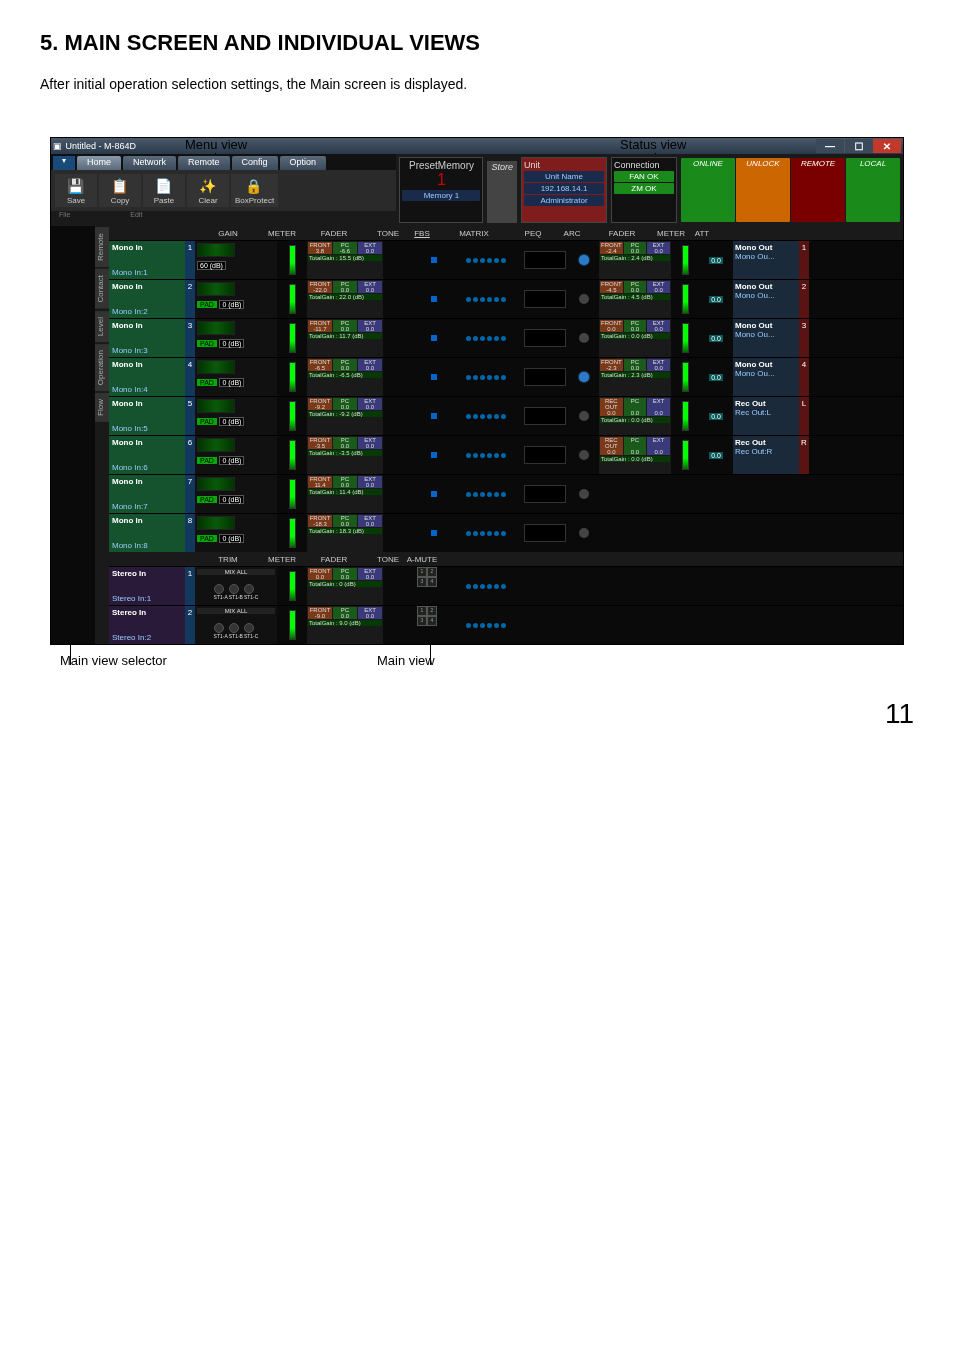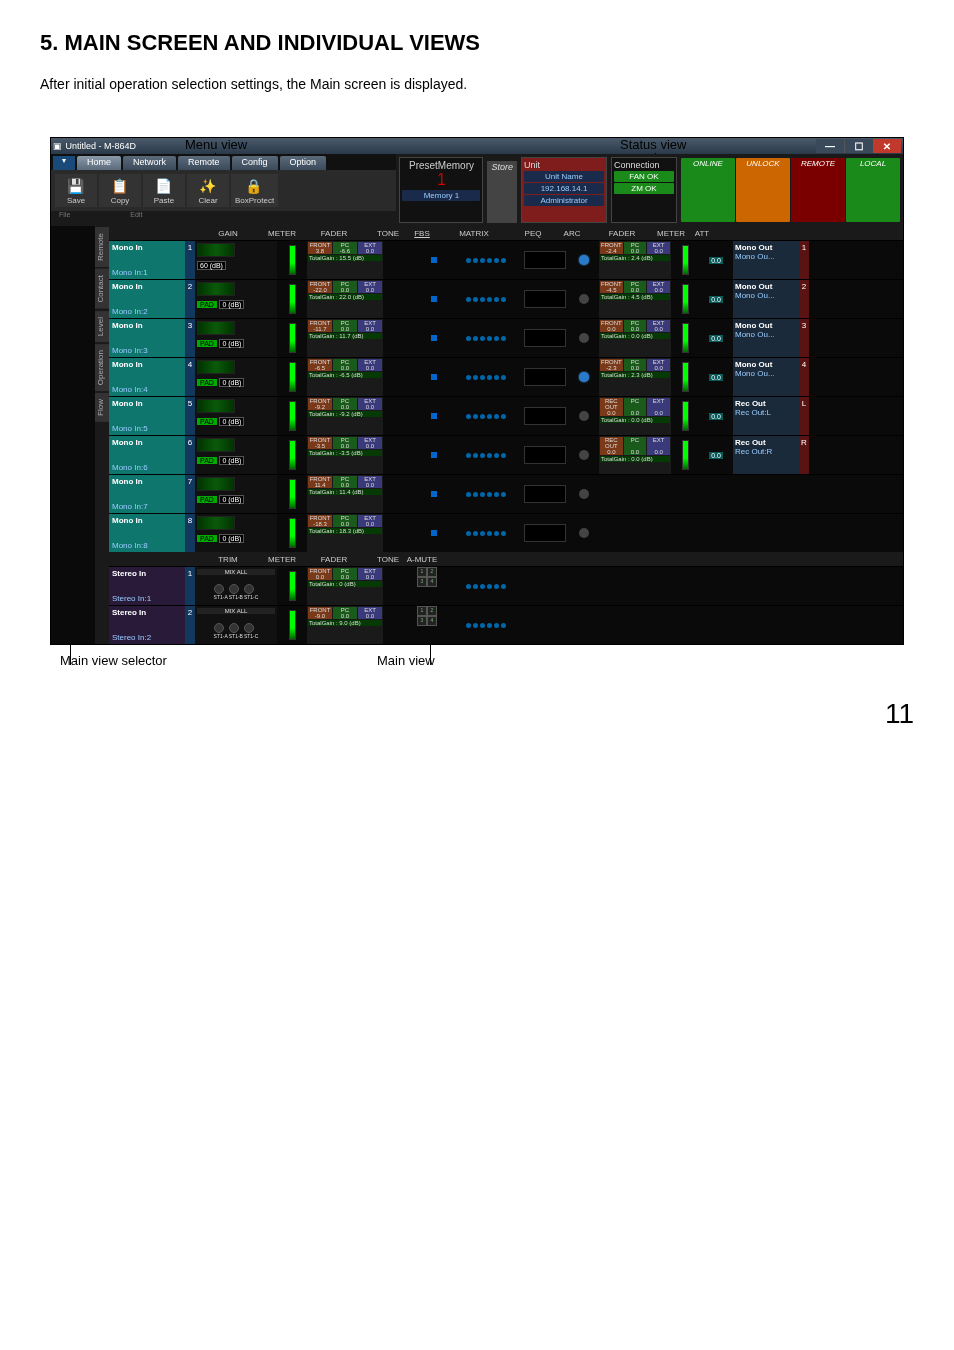--- a/index.html
+++ b/index.html
@@ -176,21 +176,21 @@
   }
   .hcol { text-align:center; }
   .channel-row {
     display:flex;
     height:38px;
     border-top:1px solid #000;
     align-items:stretch;
   }
   .ch-label {
     width:70px;
-    background:#0f766e;
+    background:#14532d;
     padding:2px 3px;
     display:flex;
     flex-direction:column;
     justify-content:space-between;
     font-size:8px;
   }
   .ch-label .top{color:#fff;font-weight:bold;}
   .ch-label .bot{color:#9cf;}
   .ch-num{width:10px;background:#13385e;color:#fff;text-align:center;font-size:8px;padding-top:2px;}
   .gain-col{width:78px;background:#111;position:relative;padding:2px;}

